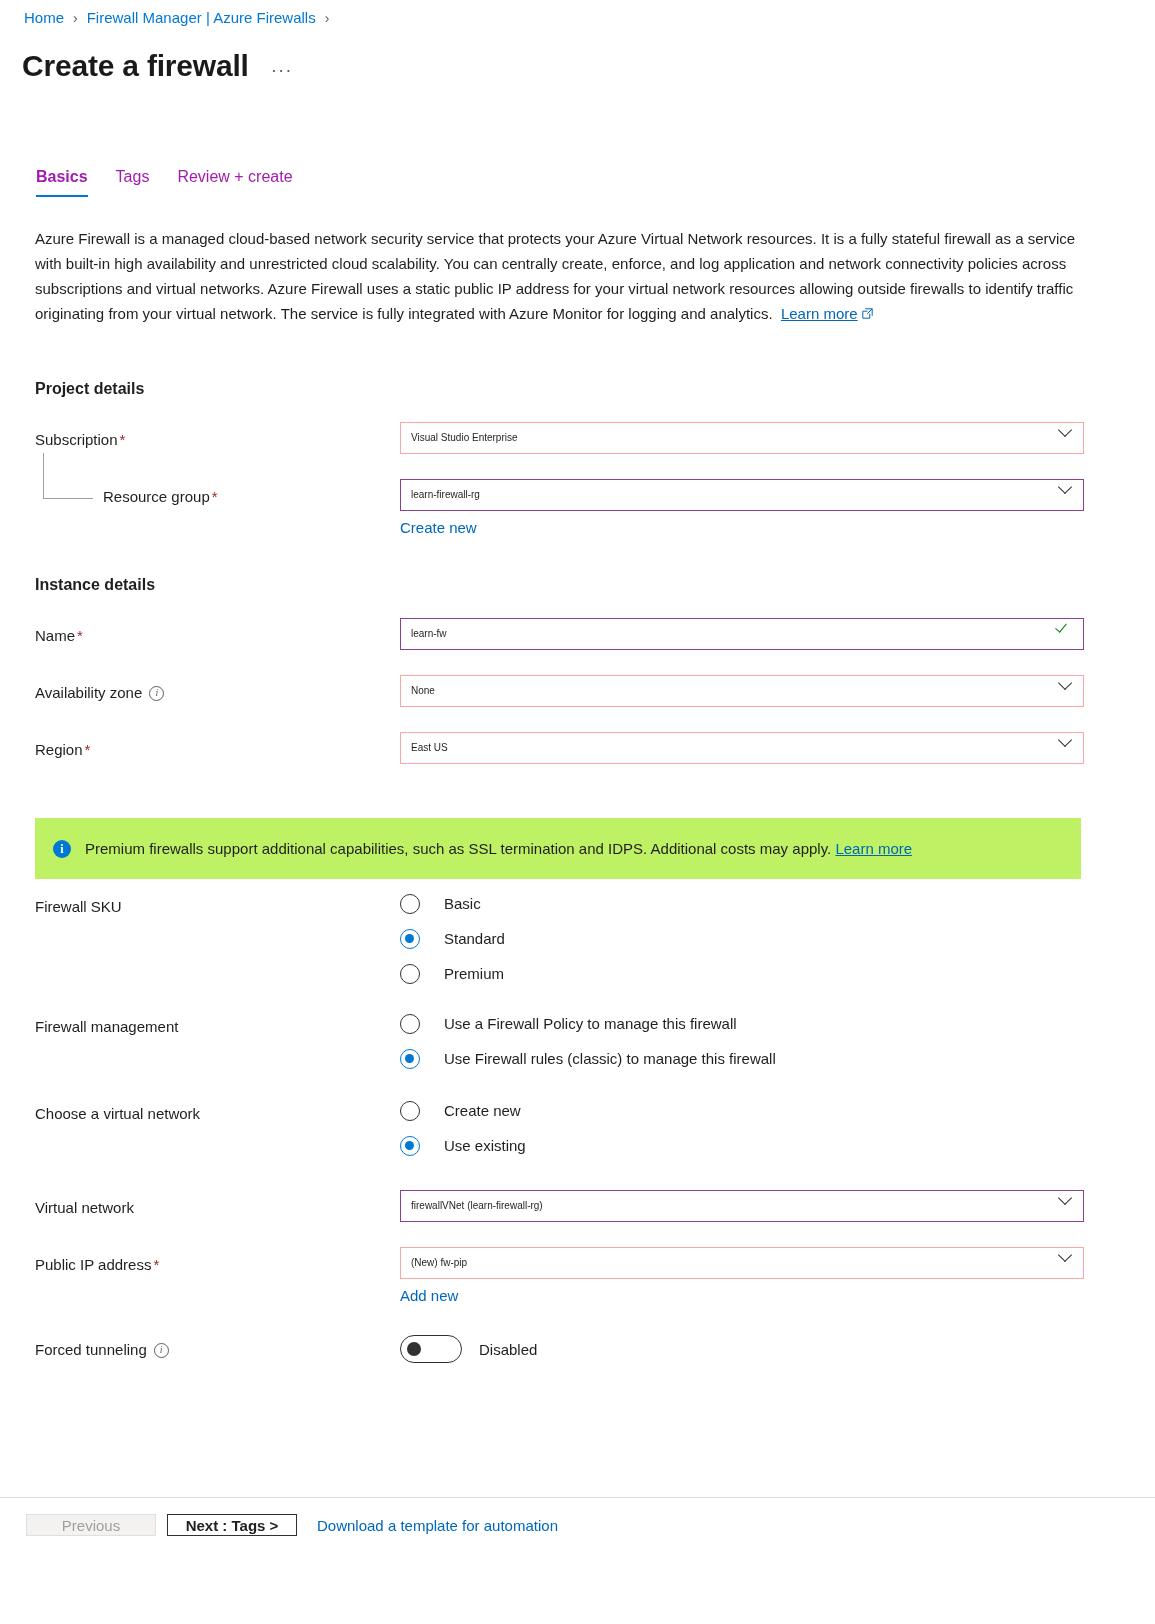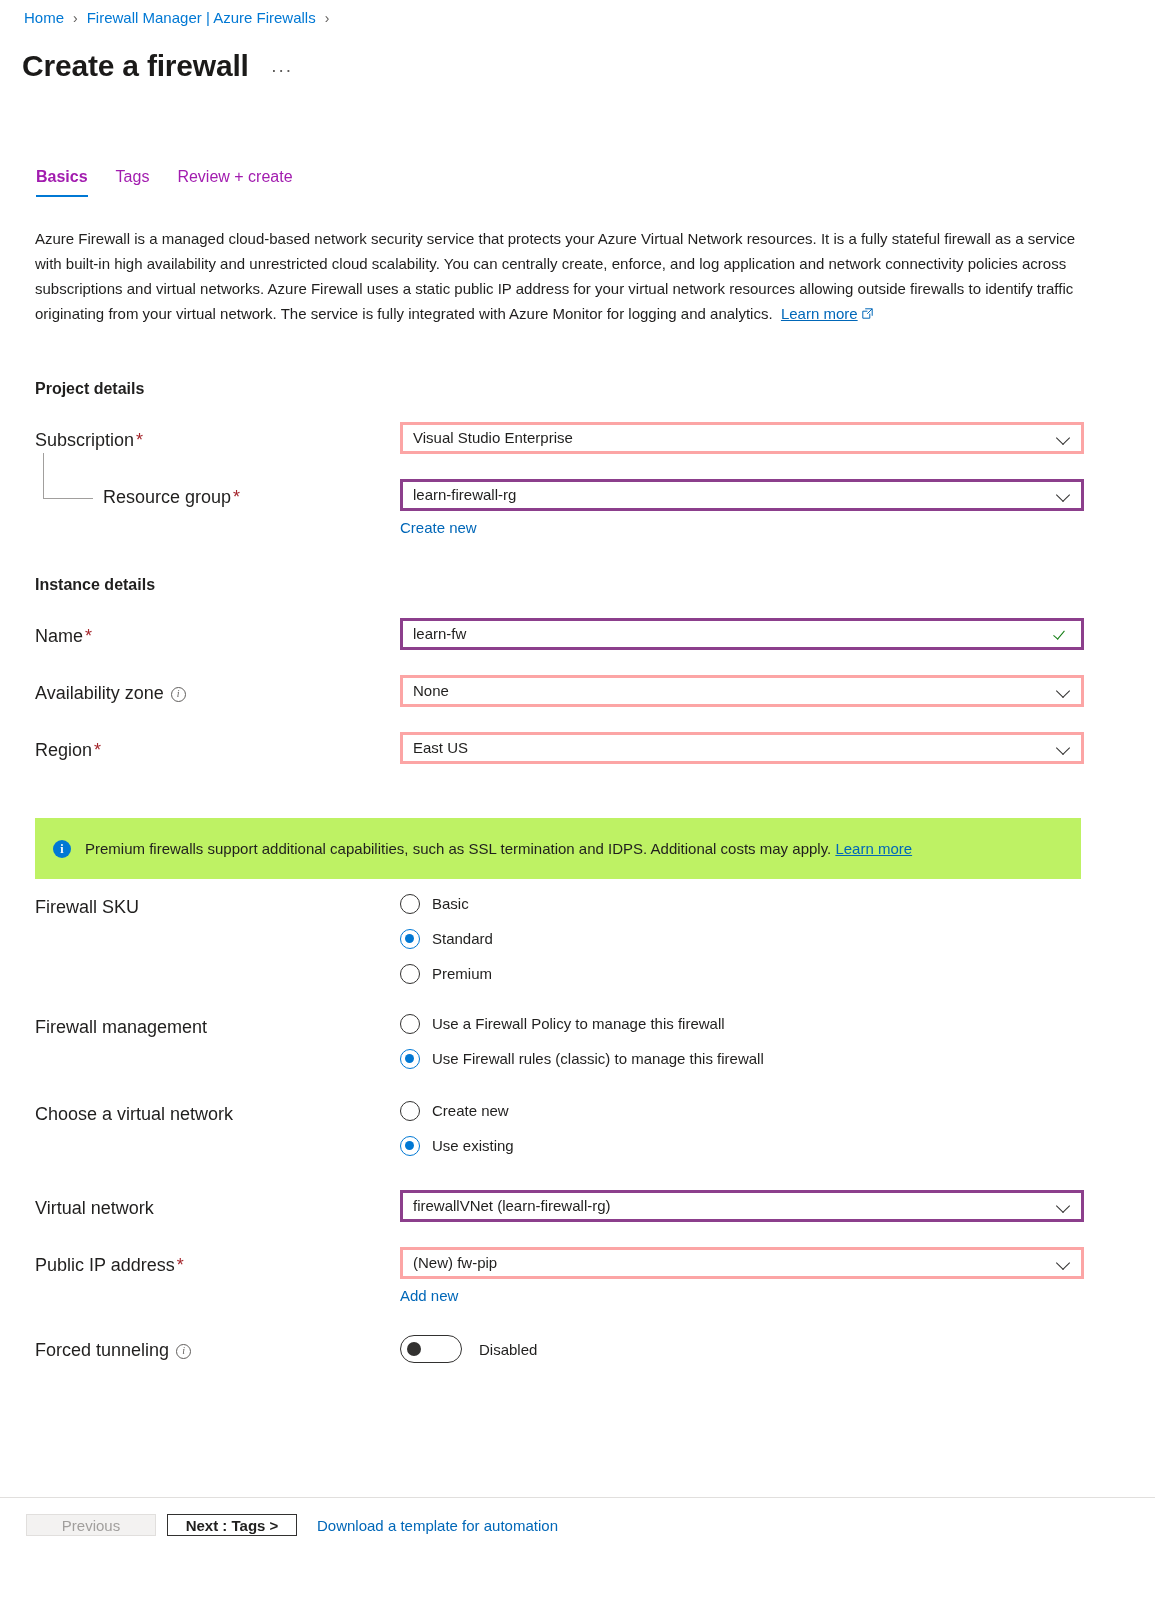--- a/index.html
+++ b/index.html
@@ -115,38 +115,38 @@
   }
   .row {
     display: flex;
     align-items: flex-start;
     margin-left: 35px;
     position: relative;
   }
   .lbl {
     width: 365px;
     flex: 0 0 365px;
-    font-size: 18px;
+    font-size: 15px;
     color: #201f1e;
     line-height: 20px;
     padding-top: 8px;
   }
   .req { color: #a4262c; margin-left: 2px; }
 
   .ctrl { flex: 1; position: relative; }
 
   .field {
     width: 684px;
     height: 32px;
-    border: 3px solid #fca5a5;
+    border: 1px solid #fca5a5;
     background: #fff;
     display: flex;
-    align-items: center;
+    align-items: flex-start;
     padding: 0 10px;
-    font-size: 15px;
+    font-size: 10px;
     color: #201f1e;
     position: relative;
     cursor: pointer;
   }
   .field.modified { border-color: #8c3f8c; }
   .field .val { flex: 1; line-height: 30px; }
   .chev {
     width: 14px; height: 14px;
     flex: 0 0 14px;
     position: relative;
@@ -249,21 +249,21 @@
     color: #201f1e;
     line-height: 21px;
   }
 
   
   .radio-grp { display: flex; flex-direction: column; gap: 15px; }
   .radio-item {
     display: flex;
     align-items: flex-end;
     cursor: pointer;
-    gap: 12px;
+    gap: 24px;
   }
   .radio {
     width: 20px; height: 20px;
     flex: 0 0 20px;
     border-radius: 50%;
     border: 1.5px solid #323130;
     background: #fff;
     position: relative;
   }
   .radio.on {

